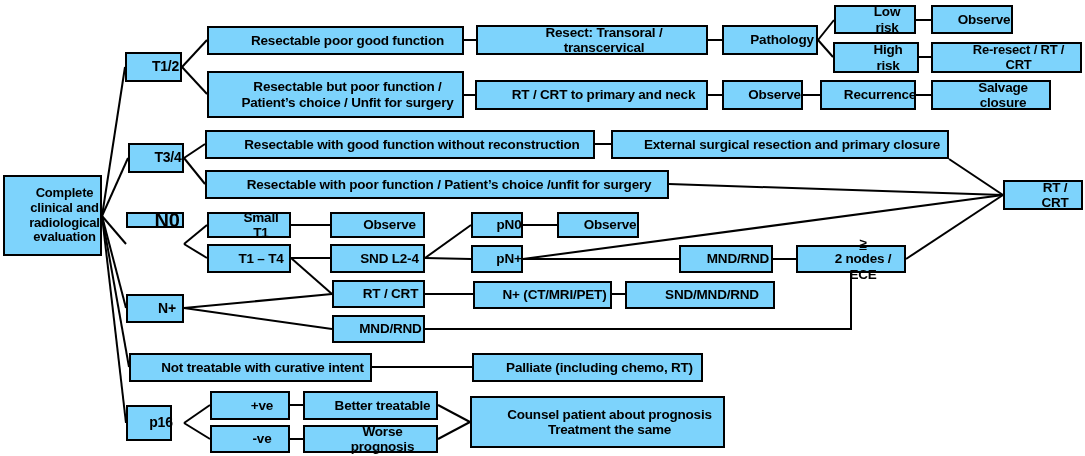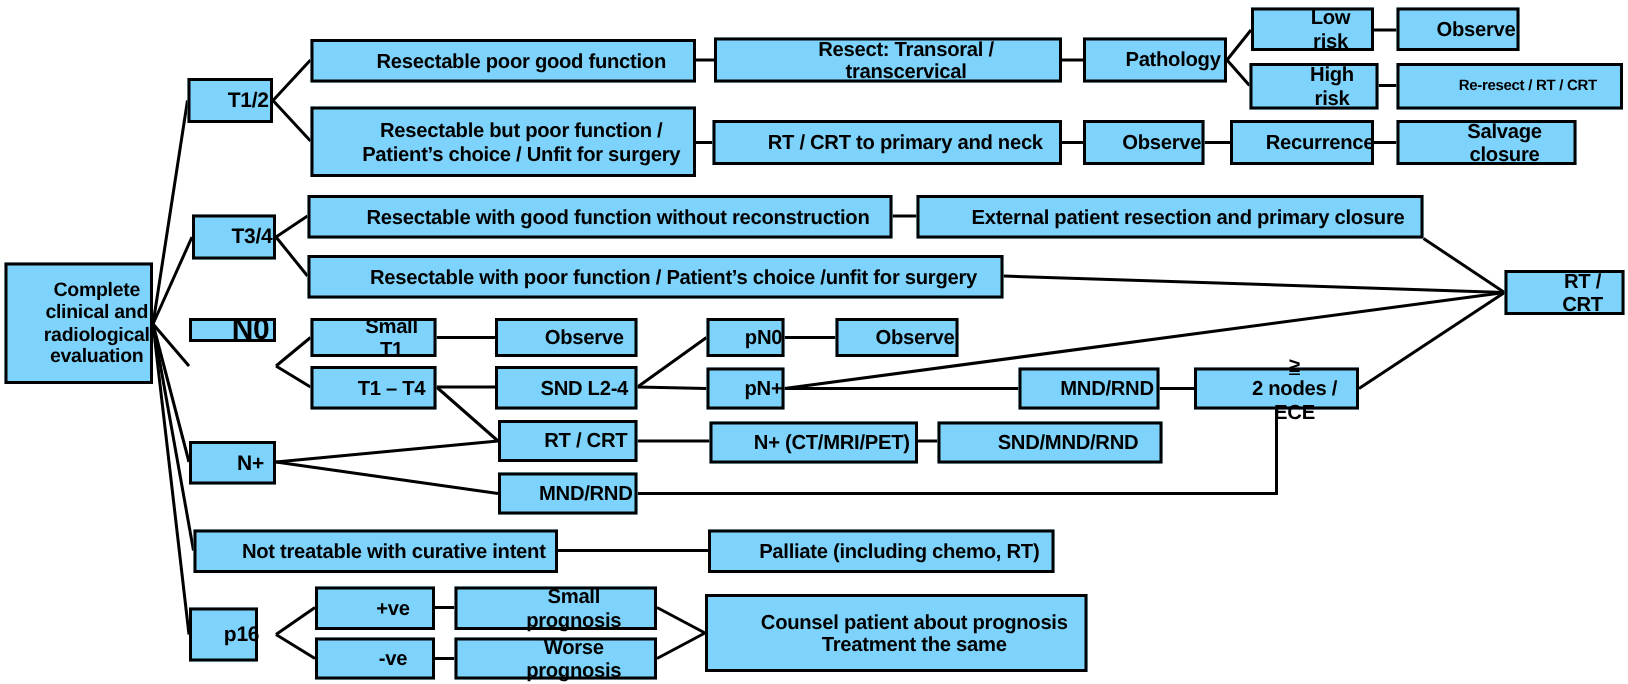--- a/index.html
+++ b/index.html
@@ -105,40 +105,40 @@
       </div>
       <div class="node-box" style="left: 834px; top: 5px; width: 82px; height: 29px; font-size: 13.5px;">
         <span>Low risk</span>
       </div>
       <div class="node-box" style="left: 931px; top: 5px; width: 82px; height: 29px; font-size: 13.5px;">
         <span>Observe</span>
       </div>
       <div class="node-box" style="left: 833px; top: 42px; width: 86px; height: 31px; font-size: 13.5px;">
         <span>High risk</span>
       </div>
-      <div class="node-box" style="left: 931px; top: 42px; width: 151px; height: 31px; font-size: 10px;">
+      <div class="node-box" style="left: 931px; top: 42px; width: 151px; height: 31px; font-size: 13px;">
         <span>Re-resect / RT / CRT</span>
       </div>
       <div class="node-box" style="left: 475px; top: 80px; width: 233px; height: 30px; font-size: 13.5px;">
         <span>RT / CRT to primary and neck</span>
       </div>
       <div class="node-box" style="left: 722px; top: 80px; width: 81px; height: 30px; font-size: 13.5px;">
         <span>Observe</span>
       </div>
       <div class="node-box" style="left: 820px; top: 80px; width: 96px; height: 30px; font-size: 13.5px;">
         <span>Recurrence</span>
       </div>
       <div class="node-box" style="left: 931px; top: 80px; width: 120px; height: 30px; font-size: 13.5px;">
         <span>Salvage closure</span>
       </div>
       <div class="node-box" style="left: 205px; top: 130px; width: 390px; height: 29px; font-size: 13.5px;">
         <span>Resectable with good function without reconstruction</span>
       </div>
       <div class="node-box" style="left: 611px; top: 130px; width: 338px; height: 29px; font-size: 13.5px;">
-        <span>External patient resection and primary closure</span>
+        <span>External surgical resection and primary closure</span>
       </div>
       <div class="node-box" style="left: 205px; top: 170px; width: 464px; height: 29px; font-size: 13.5px;">
         <span>Resectable with poor function / Patient’s choice /unfit for surgery</span>
       </div>
       <div class="node-box" style="left: 1003px; top: 180px; width: 80px; height: 30px; font-size: 13.5px;">
         <span>RT / CRT</span>
       </div>
       <div class="node-box" style="left: 207px; top: 212px; width: 84px; height: 26px; font-size: 13.5px;">
         <span>Small T1</span>
       </div>
@@ -181,21 +181,21 @@
       <div class="node-box" style="left: 129px; top: 353px; width: 243px; height: 29px; font-size: 13.5px;">
         <span>Not treatable with curative intent</span>
       </div>
       <div class="node-box" style="left: 472px; top: 353px; width: 231px; height: 29px; font-size: 13.5px;">
         <span>Palliate (including chemo, RT)</span>
       </div>
       <div class="node-box" style="left: 210px; top: 391px; width: 80px; height: 29px; font-size: 13.5px;">
         <span>+ve</span>
       </div>
       <div class="node-box" style="left: 303px; top: 391px; width: 135px; height: 29px; font-size: 13.5px;">
-        <span>Small prognosis</span>
+        <span>Better treatable</span>
       </div>
       <div class="node-box" style="left: 210px; top: 425px; width: 80px; height: 28px; font-size: 13.5px;">
         <span>-ve</span>
       </div>
       <div class="node-box" style="left: 303px; top: 425px; width: 135px; height: 28px; font-size: 13.5px; text-align: center;">
         <span>Worse prognosis</span>
       </div>
       <div class="node-box" style="left: 470px; top: 396px; width: 255px; height: 52px; font-size: 13.5px;">
         <span>Counsel patient about prognosis
 Treatment the same</span>

